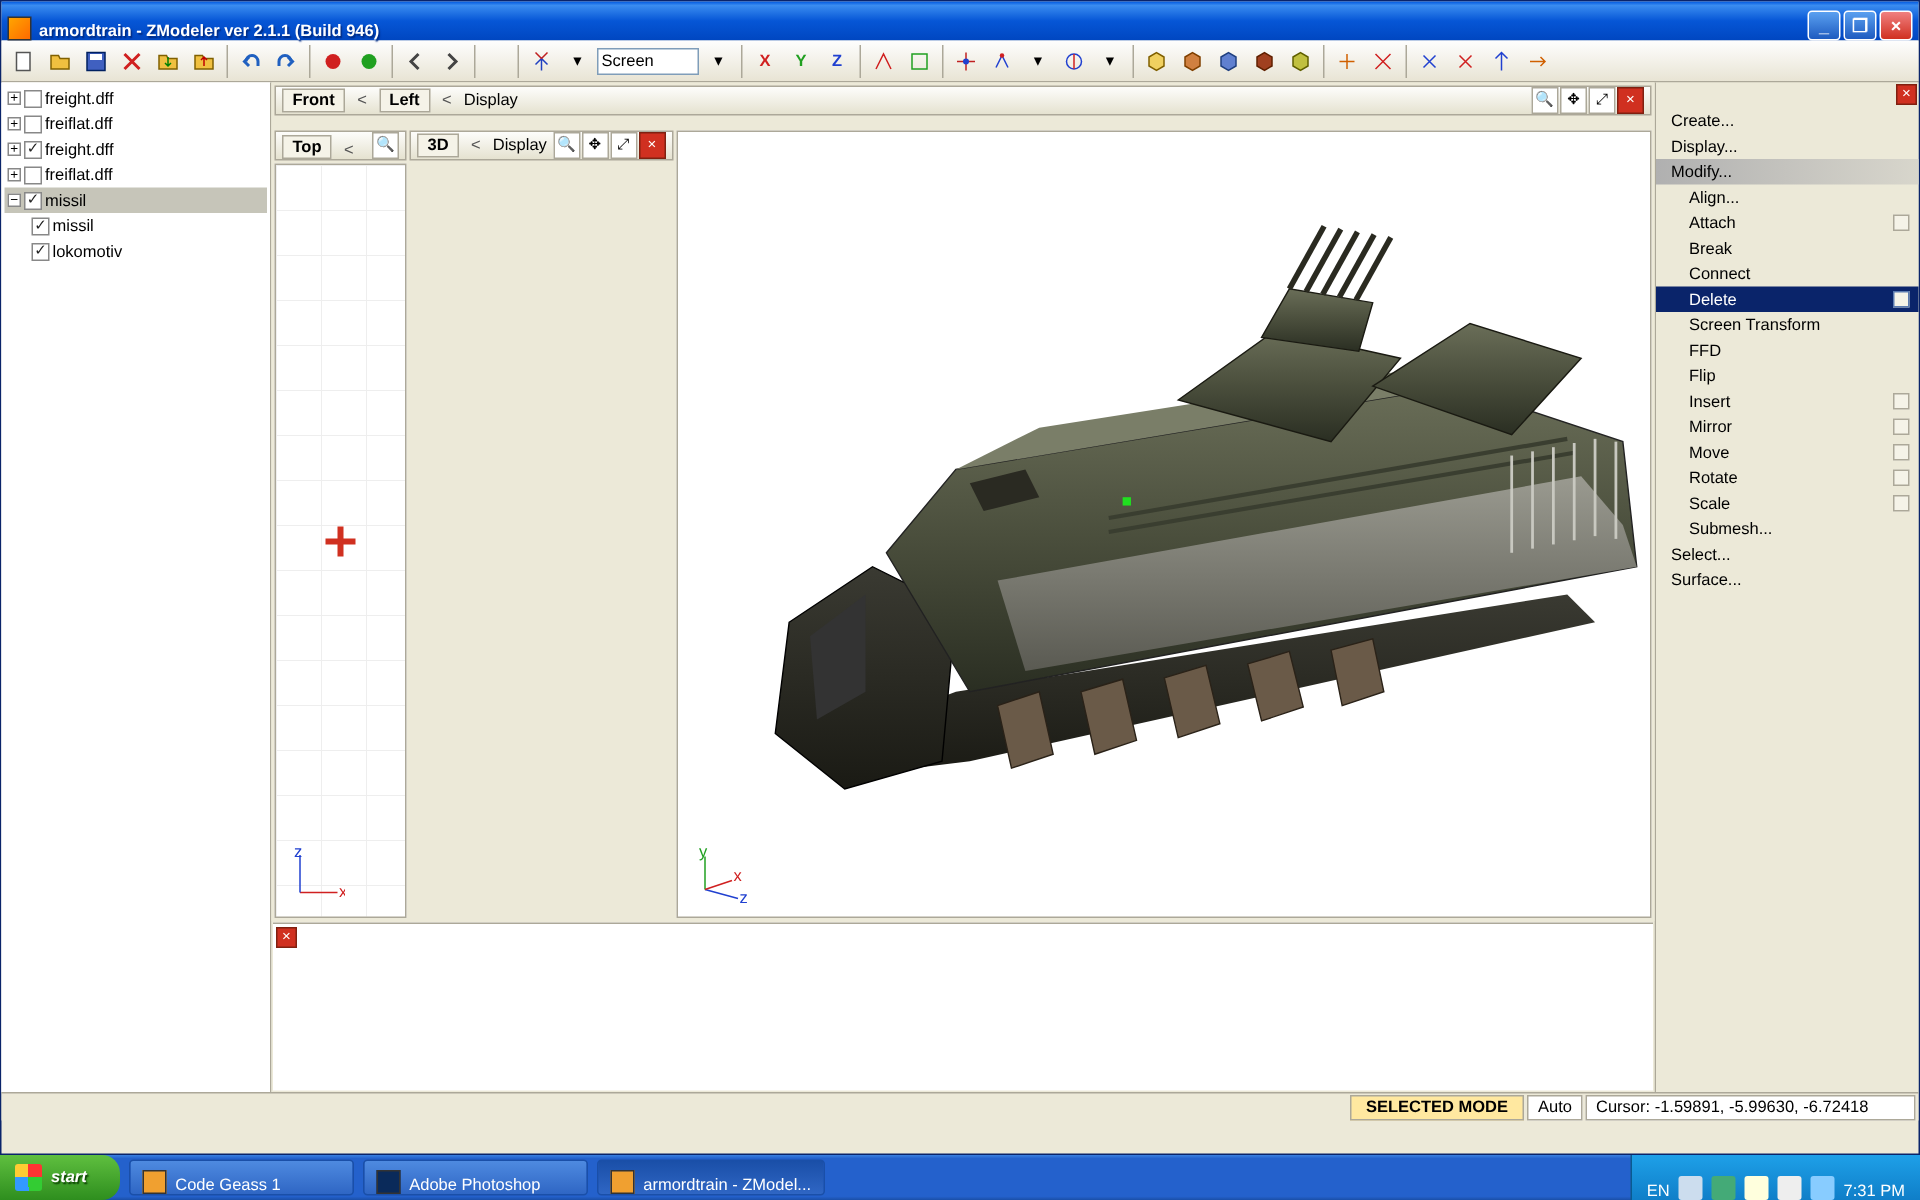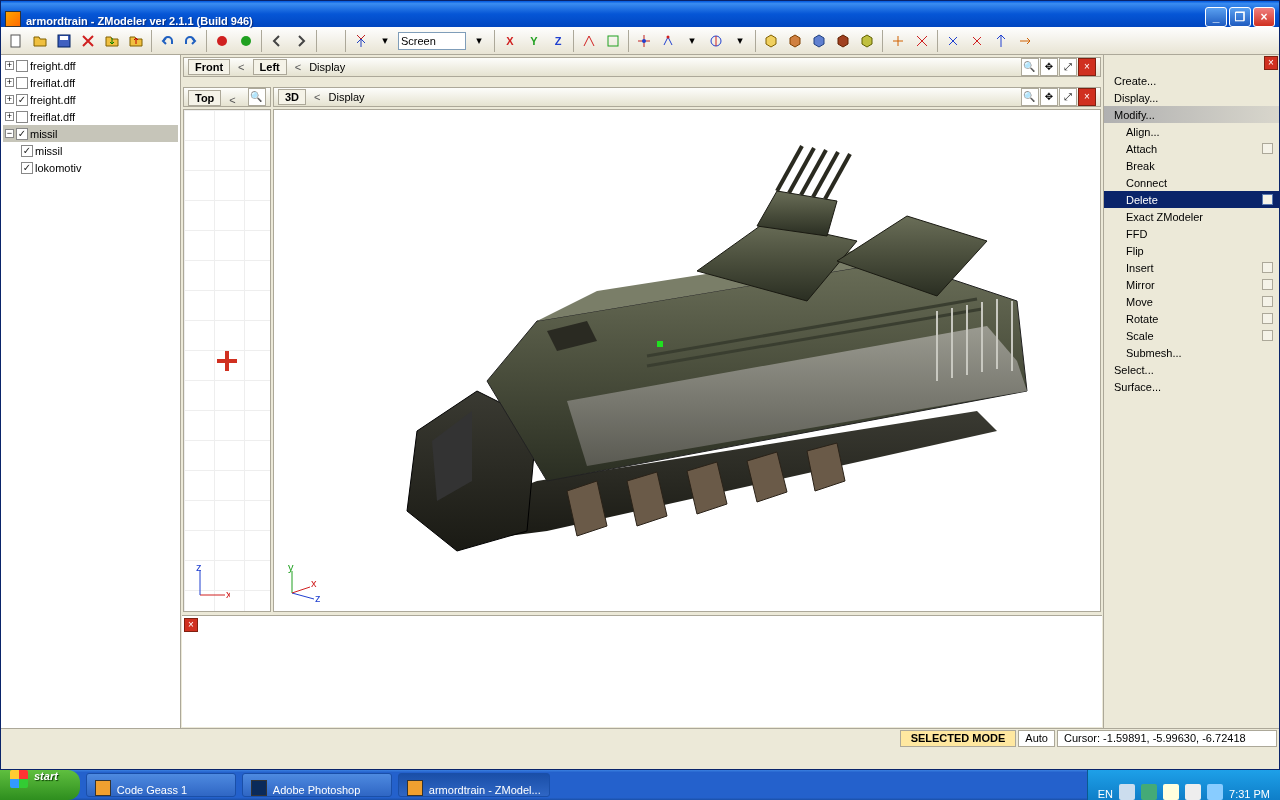--- a/index.html
+++ b/index.html
@@ -32,40 +32,40 @@
 .viewports { flex:1; display:grid; grid-template-columns: 90px 1fr; grid-template-rows: 30px 1fr; gap:0; padding:1px; background:#ece9d8;}
 .vp-hdr { height:20px; background:linear-gradient(to bottom,#fdfdfb,#e5e2d0); border:1px solid #aca899; display:flex; align-items:center; gap:4px; padding:0 4px; margin:1px;}
 .vp-lbl { font-weight:bold; padding:1px 6px; border:1px solid #aca899; background:#f5f3e8;}
 .vp-collapse { padding:0 4px; color:#555;}
 .vp-tools { margin-left:auto; display:flex; gap:1px;}
 .vp-tool { width:18px; height:18px; border:1px solid #aca899; background:#fff; font-size:10px; line-height:16px; text-align:center;}
 .vp-tool.red { background:#d03020; color:#fff; border-color:#802010;}
 .vp-front { grid-column:1/3; grid-row:1; }
 .vp-top { grid-column:1; grid-row:2; display:flex; flex-direction:column;}
 .vp-top-canvas { flex:1; background:#fff; border:1px solid #aca899; margin:1px; position:relative;}
-.vp-3d { grid-column:2; grid-row:2; display:flex; flex-direction:column;justify-content:space-between;}
+.vp-3d { grid-column:2; grid-row:2; display:flex; flex-direction:row;justify-content:space-between;}
 .vp-3d-canvas { flex:1; background:#fff; border:1px solid #aca899; margin:1px; position:relative; overflow:hidden;}
 .status-area { height:112px; border-top:1px solid #aca899; background:#fff; position:relative; margin:1px;}
 .status-close { position:absolute; top:2px; left:2px; width:14px; height:14px; background:#d03020; color:#fff; font-size:10px; line-height:12px; text-align:center; border:1px solid #802010;}
 .status-text { padding:4px 0 0 24px; }
 .right-panel { width: 176px; border-left:1px solid #aca899; background:#ece9d8; display:flex; flex-direction:column;}
 .rp-close { height:14px; background:#d03020; margin:1px 1px 0 auto; width:14px; color:#fff; font-size:10px; line-height:12px; text-align:center; border:1px solid #802010;}
 .cmd-list { padding:2px 0;}
 .cmd { padding:2px 6px 2px 10px; display:flex; align-items:center; height:17px;}
 .cmd.sub { padding-left: 22px; }
 .cmd .sq { margin-left:auto; width:11px; height:11px; border:1px solid #aca899; background:#f5f3e8;}
 .cmd.hov { background:linear-gradient(to right,#b0b0b0,#d8d6cc); }
 .cmd.selbar { background:#0a246a; color:#fff; }
 .cmd.selbar .sq { border-color:#5a7ab0;}
 .statusbar { height:19px; background:#ece9d8; border-top:1px solid #aca899; display:flex; align-items:center; font-size:11px;}
 .statusbar .fill { flex:1; }
 .statusbar .cell { border:1px solid #aca899; padding:1px 6px; height:17px; background:#fff; margin-right:2px;}
 .statusbar .cell.mode { background:#ffe8a0; font-weight:bold; padding:1px 10px;}
 .taskbar { position:absolute; bottom:0; left:0; width:1280px; height:30px; background:linear-gradient(to bottom,#3a80e0 0%,#2461cc 8%,#2461cc 92%,#1a4fa8 100%); display:flex; align-items:center;}
-.start-btn { height:30px; padding:0 22px 0 10px; background:linear-gradient(to bottom,#5fbf3f,#2e8e1e); border-radius:0 12px 12px 0; color:#fff; font-style:italic; font-weight:bold; font-size:15px; display:flex; gap:6px; text-shadow:1px 1px 1px #0a4000;}
+.start-btn { height:30px; padding:0 22px 0 10px; background:linear-gradient(to bottom,#5fbf3f,#2e8e1e); border-radius:0 12px 12px 0; color:#fff; font-style:italic; font-weight:bold; font-size:15px; display:flex; align-items:center; gap:6px; text-shadow:1px 1px 1px #0a4000;}
 .start-logo { width:18px; height:18px; background: conic-gradient(#f33 0 25%, #3c3 0 50%, #39f 0 75%, #fc3 0 100%); border-radius:2px;}
 .task-item { height:24px; margin:0 0 0 6px; padding:0 8px; background:linear-gradient(to bottom,#4e8ae0,#2f66c4); border:1px solid #1a4fa8; border-radius:3px; color:#fff; display:flex; align-items:flex-end; gap:6px; min-width:150px;}
 .task-item.active { background:linear-gradient(to bottom,#1a4fa8,#2f66c4);}
 .task-icon { width:16px; height:16px; background:#f0a030; border:1px solid #333;}
 .tray { margin-left:auto; height:30px; background:linear-gradient(to bottom,#1ea0e8,#0f7ec8); display:flex; align-items:flex-end; padding:0 10px; gap:6px; color:#fff; border-left:1px solid #0a5a90;}
 .tray-icon { width:16px; height:16px; background:#cde; border-radius:2px;}
 .grid-bg { background-image: linear-gradient(#eee 1px, transparent 1px), linear-gradient(90deg, #eee 1px, transparent 1px); background-size: 30px 30px; }
 .crosshair { position:absolute; top:50%; left:50%; width:10px; height:10px; transform:translate(-50%,-50%);}
 .crosshair::before,.crosshair::after{content:'';position:absolute;background:#d03020;}
 .crosshair::before{left:-5px;top:3px;width:20px;height:4px;}
@@ -457,21 +457,21 @@
             <span>Break</span>
           </div>
         <div class="cmd sub">
             <span>Connect</span>
           </div>
         <div class="cmd sub selbar">
             <span>Delete</span>
             <span class="sq"></span>
           </div>
         <div class="cmd sub">
-            <span>Exact ZModeler</span>
+            <span>Screen Transform</span>
           </div>
         <div class="cmd sub">
             <span>FFD</span>
           </div>
         <div class="cmd sub">
             <span>Flip</span>
           </div>
         <div class="cmd sub">
             <span>Insert</span>
             <span class="sq"></span>

